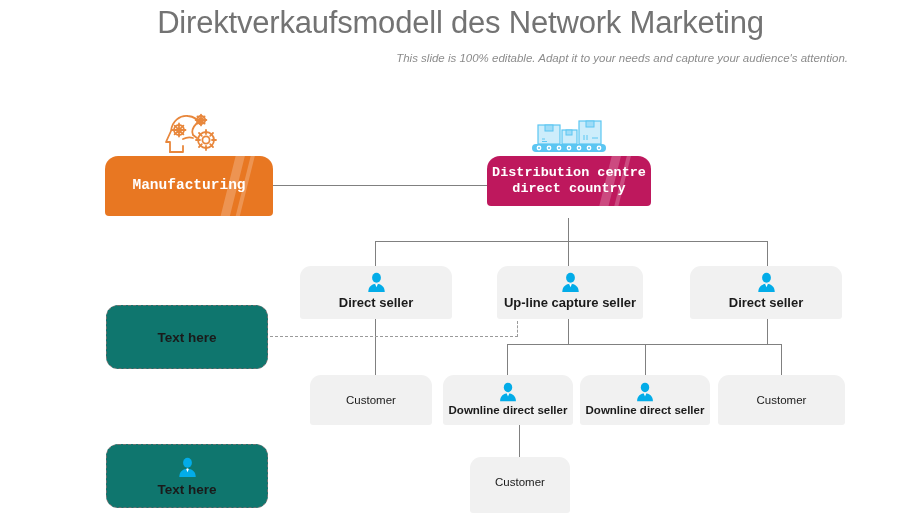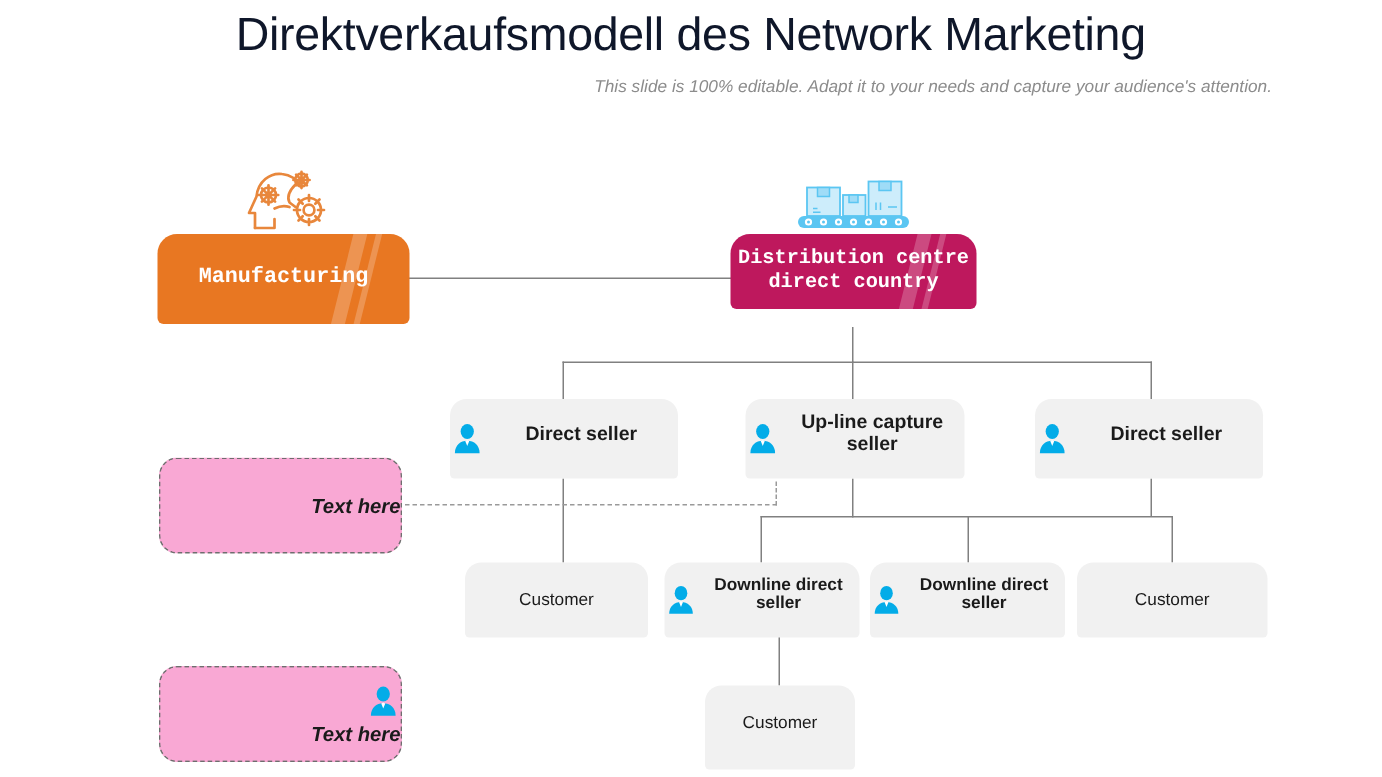--- a/index.html
+++ b/index.html
@@ -20,21 +20,21 @@
 
   
   #title {
     position: absolute;
     left: 0;
     top: 5px;
     width: 921px;
     text-align: center;
     font-size: 31px;
     font-weight: 400;
-    color: #0f172a;
+    color: #737373;
     letter-spacing: -0.2px;
     white-space: nowrap;
   }
   #subtitle {
     position: absolute;
     left: 0;
     top: 52px;
     width: 848px;
     text-align: right;
     font-size: 11.5px;
@@ -92,21 +92,21 @@
     background: #be185d;
     font-size: 13.5px;
   }
 
   
   .node {
     position: absolute;
     background: #F1F1F1;
     border-radius: 11px 11px 3px 3px;
     display: flex;
-    flex-direction: row;
+    flex-direction: column;
     align-items: center;
     justify-content: flex-end;
     text-align: center;
     color: #1a1a1a;
   }
   .node .node-label {
     width: 100%;
     padding: 0 4px;
     box-sizing: border-box;
   }
@@ -115,27 +115,26 @@
 
   .node-seller .node-label { font-size: 13px; font-weight: bold; }
   .node-downline .node-label { font-size: 11.5px; font-weight: bold; }
   .node-customer .node-label { font-size: 11.5px; font-weight: normal; }
 
   
   .legend-box {
     position: absolute;
     border: 1.4px dashed #6e6e6e;
     border-radius: 12px;
-    background: #f9a8d4;
+    background: #0f766e;
     display: flex;
     flex-direction: column;
-    align-items: flex-end;
+    align-items: center;
     justify-content: center;
     text-align: center;
-    font-style: italic;
   }
   .legend-box .legend-label {
     font-size: 13.5px;
     font-weight: bold;
     color: #1a1a1a;
   }
 
   
   .person-icon {
     display: block;

